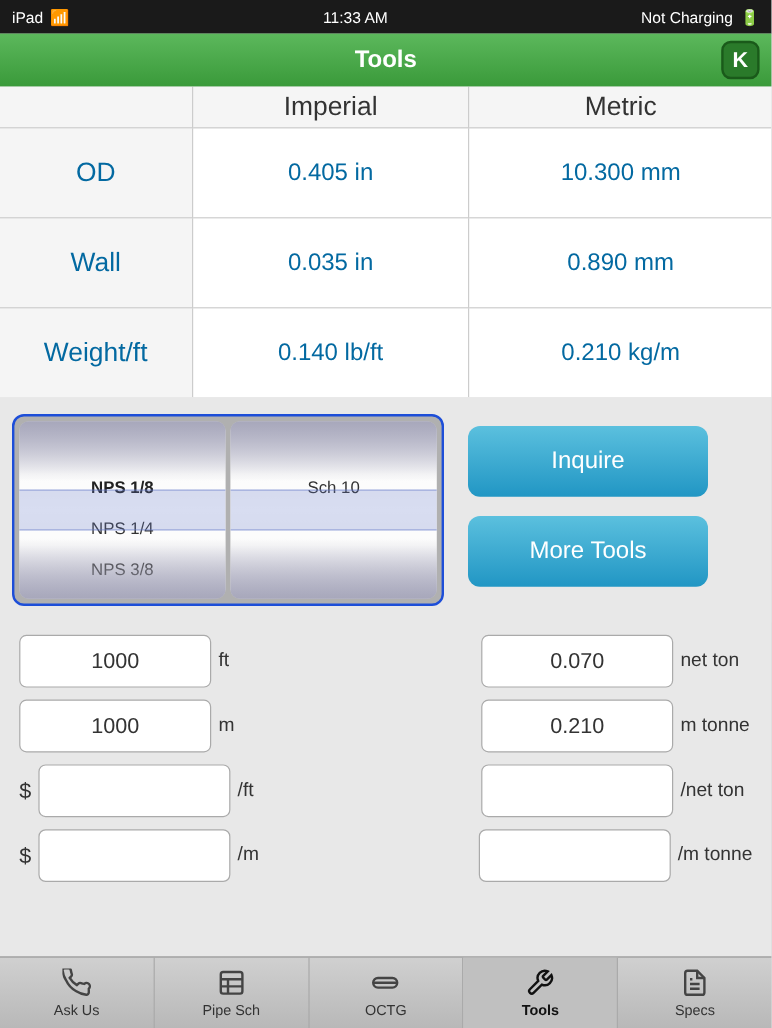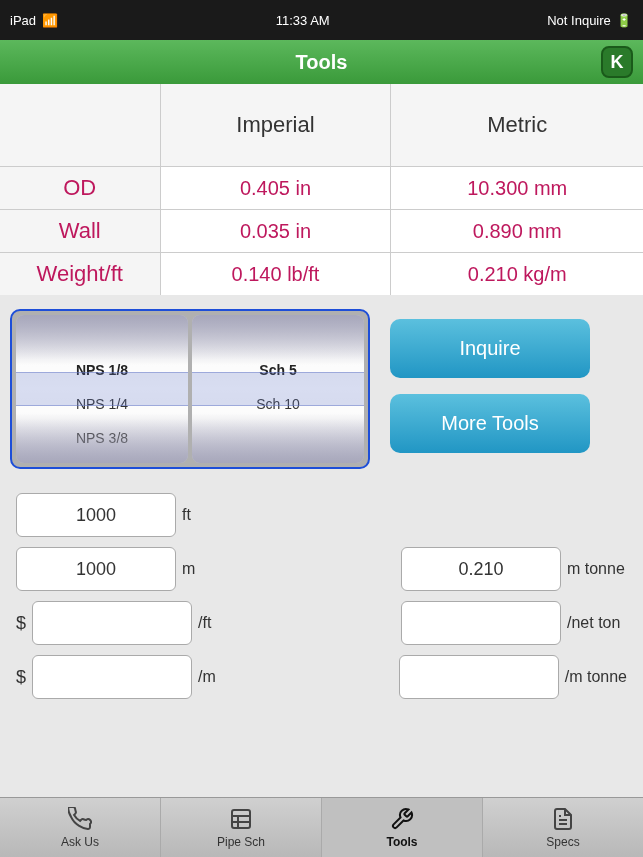--- a/index.html
+++ b/index.html
@@ -7,21 +7,21 @@
       width: 643px;
       height: 857px;
       font-family: -apple-system, 'Helvetica Neue', Arial, sans-serif;
       background: #d0d0d0;
       overflow: hidden;
       position: relative;
     }
 
     
     .status-bar {
-      height: 40px;
+      height: 28px;
       background: #1a1a1a;
       display: flex;
       align-items: center;
       justify-content: space-between;
       padding: 0 10px;
       color: white;
       font-size: 13px;
       font-weight: 500;
     }
     .status-left { display: flex; align-items: center; gap: 6px; }
@@ -66,35 +66,35 @@
 
     
     .data-table {
       width: 100%;
       border-collapse: collapse;
       background: white;
     }
     .data-table th {
       font-size: 22px;
       font-weight: 300;
-      padding: 28px 20px;
+      padding: 4px 20px;
       text-align: center;
       border-bottom: 1px solid #ccc;
       border-right: 1px solid #ccc;
       color: #333;
       background: #f5f5f5;
     }
     .data-table th:last-child { border-right: none; }
     .data-table td {
-      padding: 8px 20px;
+      padding: 24px 20px;
       text-align: center;
       border-bottom: 1px solid #ccc;
       border-right: 1px solid #ccc;
       font-size: 20px;
-      color: #be185d;
+      color: #0369a1;
     }
     .data-table td:first-child {
       font-size: 22px;
       font-weight: 400;
       text-align: center;
       background: #f5f5f5;
       width: 160px;
     }
     .data-table td:last-child { border-right: none; }
     .data-table tr:last-child td { border-bottom: none; }
@@ -287,21 +287,21 @@
 </head>
 <body>
 
 <div class="status-bar">
   <div class="status-left">
     <span>iPad</span>
     <span>📶</span>
   </div>
   <div>11:33 AM</div>
   <div class="status-right">
-    <span>Not Inquire</span>
+    <span>Not Charging</span>
     <span>🔋</span>
   </div>
 </div>
 
 <div class="title-bar">
   <span class="title-bar-title">Tools</span>
   <div class="title-bar-icon">K</div>
 </div>
 
 <div class="main-content">
@@ -342,40 +342,43 @@
         <div class="picker-items">
           <div class="picker-item selected">NPS 1/8</div>
           <div class="picker-item">NPS 1/4</div>
           <div class="picker-item">NPS 3/8</div>
         </div>
       </div>
 
       <div class="picker-wheel">
         <div class="picker-selection"></div>
         <div class="picker-items">
-          <div class="picker-item selected">Sch 5</div>
           <div class="picker-item">Sch 10</div>
         </div>
       </div>
     </div>
 
     <div class="buttons-area">
       <button class="btn-blue">Inquire</button>
       <button class="btn-blue">More Tools</button>
     </div>
   </div>
 
   <div class="calc-section">
 
     <div class="calc-row">
       <div class="calc-input-group">
         <input class="calc-input" type="text" value="1000" style="">
         <span class="calc-label">ft</span>
       </div>
       <div style="flex:1"></div>
+      <div class="calc-input-group">
+        <input class="calc-input" type="text" value="0.070" style="">
+        <span class="calc-label">net ton</span>
+      </div>
     </div>
 
     <div class="calc-row">
       <div class="calc-input-group">
         <input class="calc-input" type="text" value="1000" style="">
         <span class="calc-label">m</span>
       </div>
       <div style="flex:1"></div>
       <div class="calc-input-group">
         <input class="calc-input" type="text" value="0.210" style="">
@@ -424,20 +427,29 @@
   <div class="tab-item">
     <div class="tab-icon">
       <svg width="24" height="24" viewBox="0 0 24 24" fill="none" stroke="#444" stroke-width="2">
         <rect x="3" y="3" width="18" height="18" rx="2"></rect>
           <line x1="3" y1="9" x2="21" y2="9"></line>
           <line x1="3" y1="15" x2="21" y2="15"></line>
           <line x1="9" y1="9" x2="9" y2="21"></line>
       </svg>
     </div>
     <span class="tab-label">Pipe Sch</span>
+  </div>
+  <div class="tab-item">
+    <div class="tab-icon">
+      <svg width="24" height="24" viewBox="0 0 24 24" fill="none" stroke="#444" stroke-width="2">
+        <rect x="2" y="8" width="20" height="8" rx="4"></rect>
+          <line x1="2" y1="12" x2="22" y2="12"></line>
+      </svg>
+    </div>
+    <span class="tab-label">OCTG</span>
   </div>
   <div class="tab-item active">
     <div class="tab-icon">
       <svg width="24" height="24" viewBox="0 0 24 24" fill="none" stroke="#111" stroke-width="2">
         <path d="M14.7 6.3a1 1 0 000 1.4l1.6 1.6a1 1 0 001.4 0l3.77-3.77a6 6 0 01-7.94 7.94l-6.91 6.91a2.12 2.12 0 01-3-3l6.91-6.91a6 6 0 017.94-7.94l-3.76 3.76z"></path>
       </svg>
     </div>
     <span class="tab-label">Tools</span>
   </div>
   <div class="tab-item">

